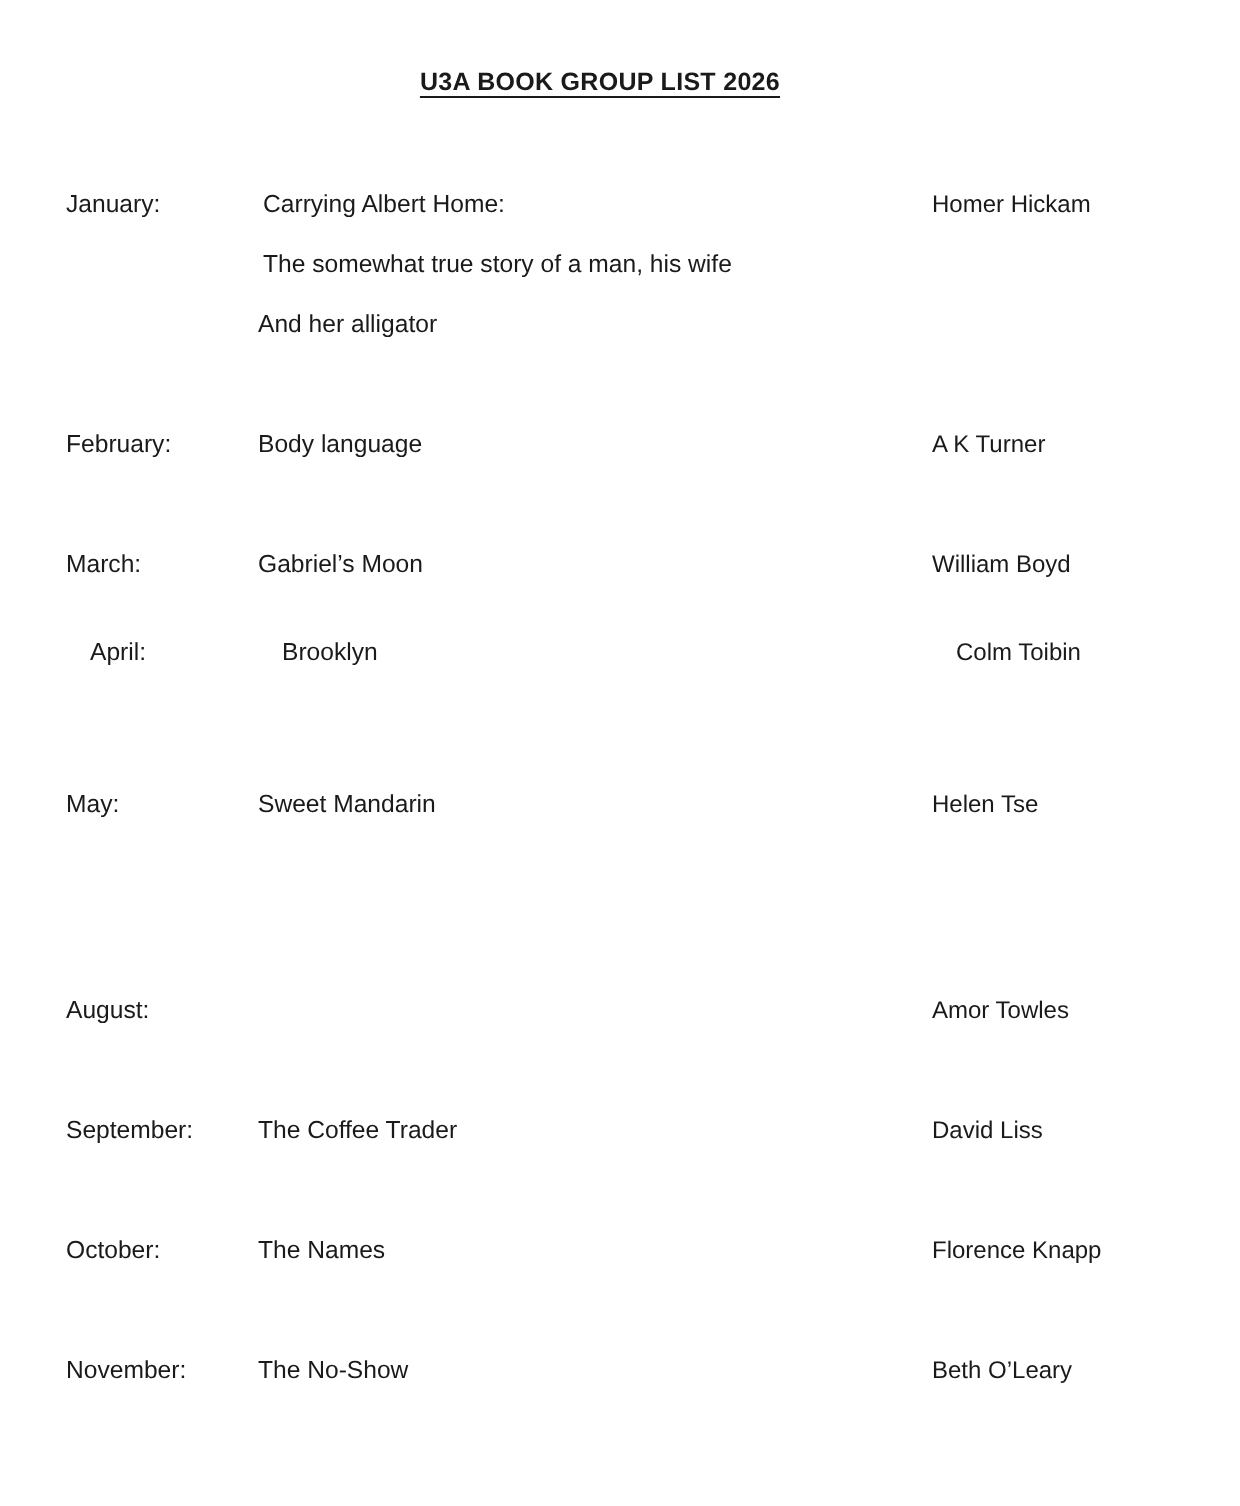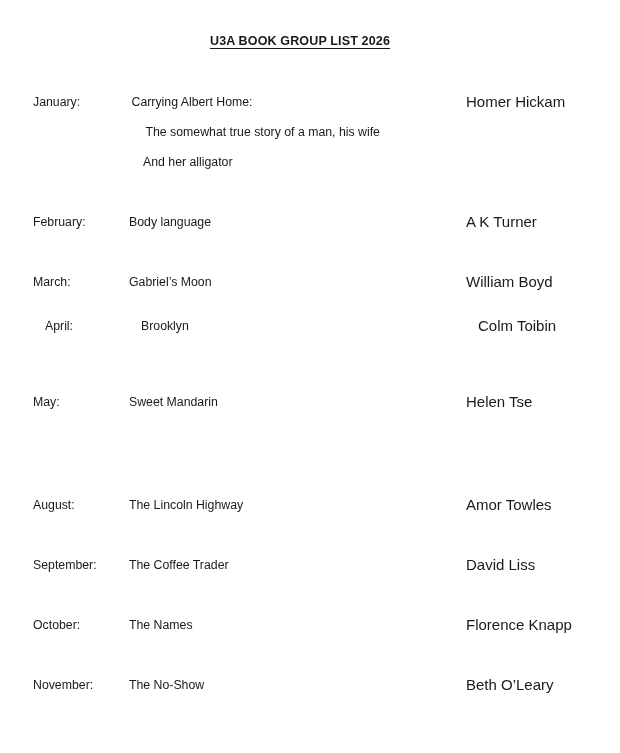--- a/index.html
+++ b/index.html
@@ -69,27 +69,27 @@
     line-height: 20px;
     white-space: nowrap;
   }
   .col-title.indented {
     left: 131.5px;
   }
   .col-author {
     position: absolute;
     left: 466px;
     top: 0;
-    font-size: 15px;
+    font-size: 12px;
     line-height: 20px;
     white-space: nowrap;
   }
   .subtitle-line {
     position: absolute;
-    left: 14px;
+    left: 0;
     width: 572px;
     height: 20px;
   }
 </style>
 </head>
 <body>
 
 <div class="page">
 
   <div class="doc-title">
@@ -123,21 +123,20 @@
         <div class="col-title">Brooklyn</div>
         <div class="col-author">Colm Toibin</div>
       </div>
       <div class="entry-row" style="top: 392px; padding-left: 27px;">
         <div class="col-month">May:</div>
         <div class="col-title">Sweet Mandarin</div>
         <div class="col-author">Helen Tse</div>
       </div>
       <div class="entry-row" style="top: 495px;">
         <div class="col-month">August:</div>
-        <div class="col-title">The Lincoln Highway</div>
         <div class="col-author">Amor Towles</div>
       </div>
       <div class="entry-row" style="top: 555px; text-decoration: underline;">
         <div class="col-month">September:</div>
         <div class="col-title">The Coffee Trader</div>
         <div class="col-author">David Liss</div>
       </div>
       <div class="entry-row" style="top: 615px; padding-left: 42px;">
         <div class="col-month">October:</div>
         <div class="col-title">The Names</div>

